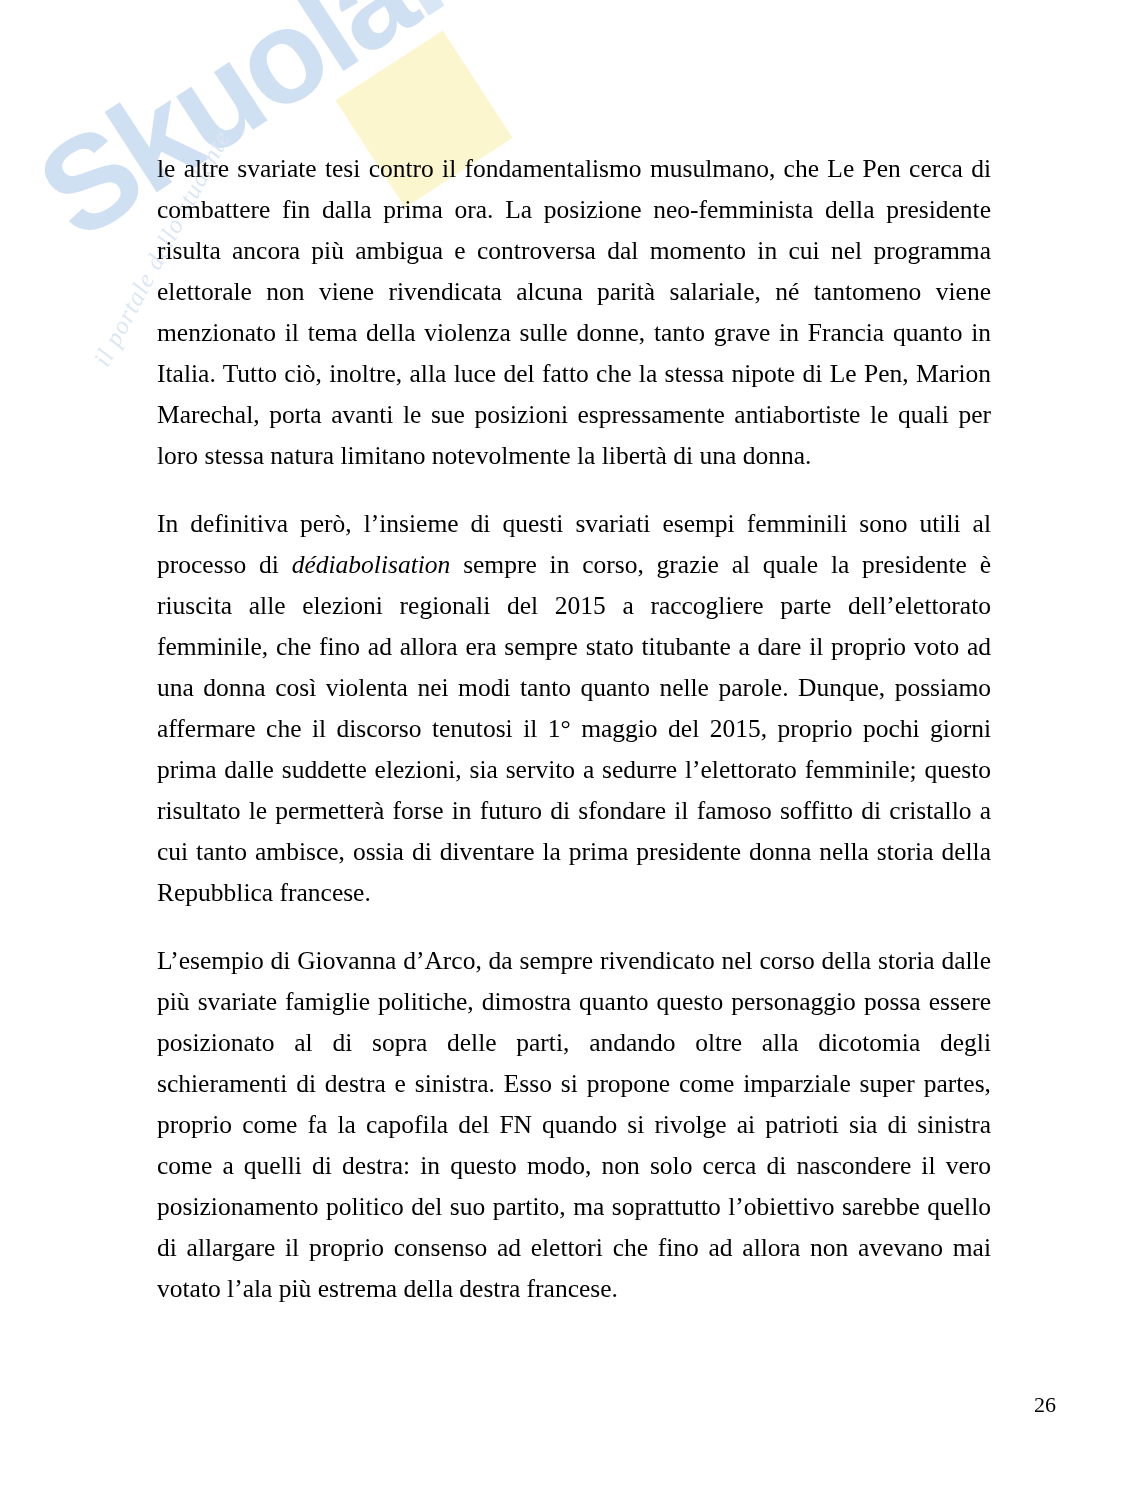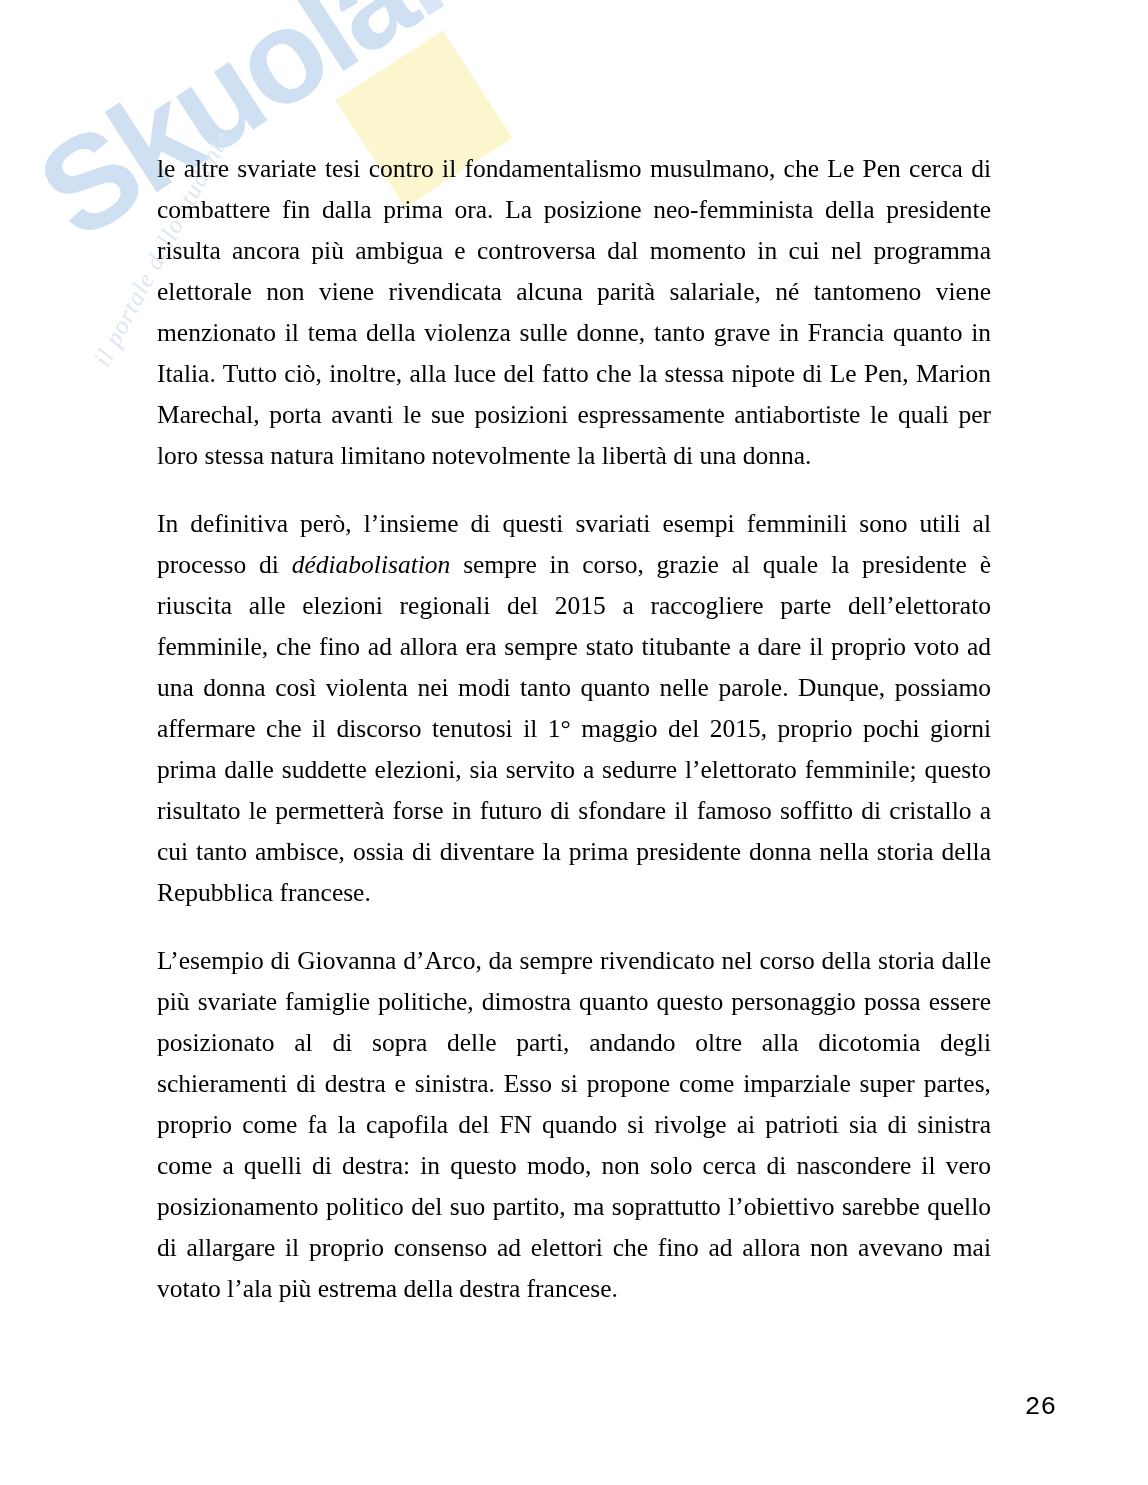--- a/index.html
+++ b/index.html
@@ -96,22 +96,22 @@
   }
 
   .para em {
   }
 
   
   #page-number {
     position: absolute;
     right: 92px;
     top: 1392px;
-    font-family: Liberation Mono, monospace;
-    font-size: 26px;
+    font-family: Liberation Serif, serif;
+    font-size: 22px;
     color: #000000;
     z-index: 2;
   }
 </style>
 </head>
 <body>
 
 <div id="page">
 
   <div id="watermark">

